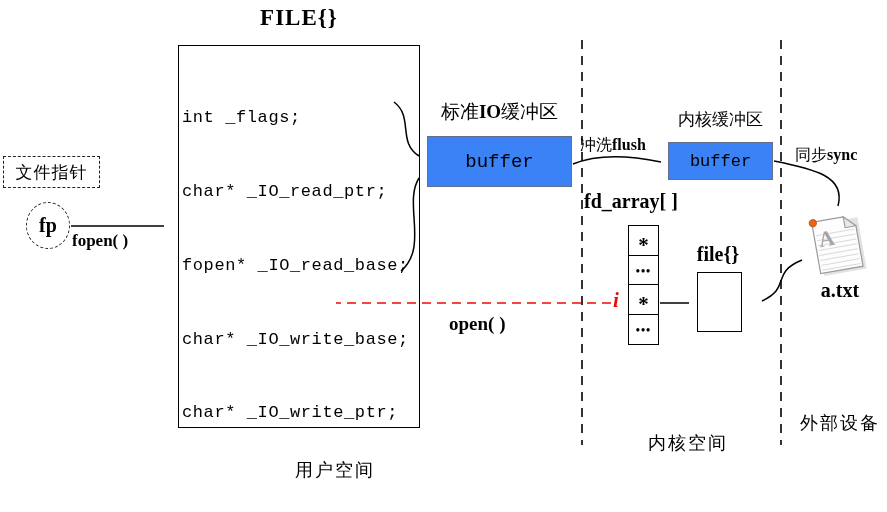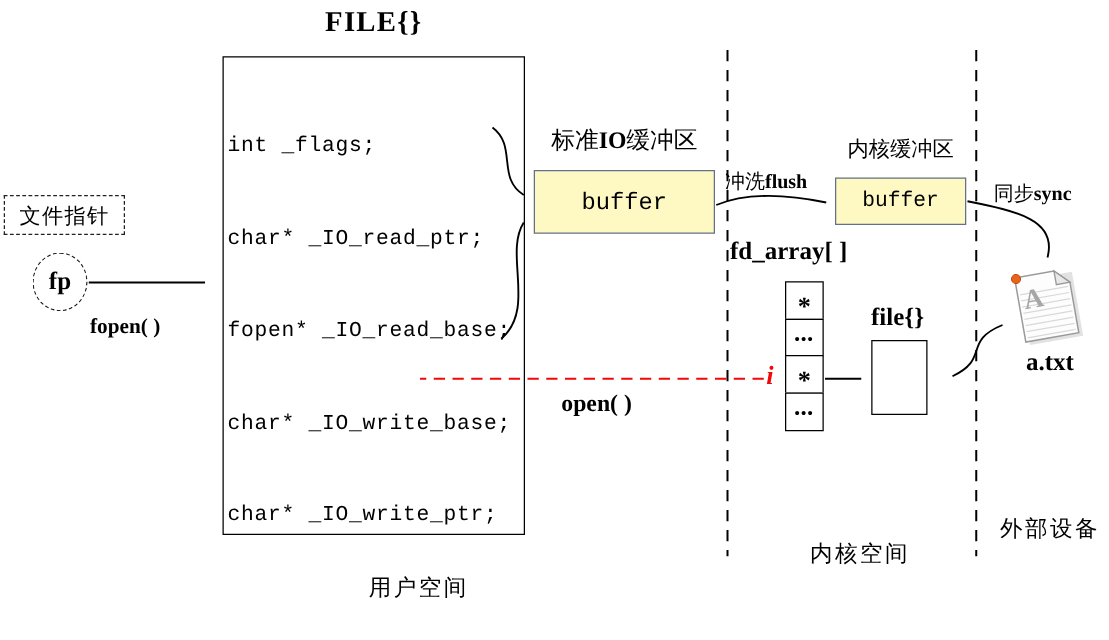--- a/index.html
+++ b/index.html
@@ -12,31 +12,31 @@
   .serifb { font-family:"Liberation Serif", serif; font-weight:bold; }
   .cn { font-family:"Liberation Serif", serif; }
   .mono { font-family:"Liberation Mono","DejaVu Sans Mono", monospace; }
   .center { display:flex; align-items:center; justify-content:center; }
 
   
   .fp-label-box { left:3px; top:156px; width:97px; height:32px;
     border:1.6px dashed #222; font-size:17px; letter-spacing:1px; }
   .fp-circle { left:26px; top:202px; width:44px; height:47px;
     border:1.6px dashed #222; border-radius:50%; font-size:20px; }
-  .fopen-label { left:72px; top:231px; font-size:17px;margin-top:20px; }
+  .fopen-label { left:72px; top:231px; font-size:17px; }
 
   
   .file-title { left:178px; top:5px; width:242px; text-align:center;
     font-size:23px; letter-spacing:1px; }
   .file-box { left:178px; top:45px; width:242px; height:383px; border:1.6px solid #000; background:#fff; }
   .struct-text { left:182px; top:57px; width:238px;
     font-size:17px; line-height:24.6px; letter-spacing:0.6px; white-space:pre; }
 
   
-  .bufbox { background:#fef9c3; border:1.2px solid #62708c; }
+  .bufbox { background:#3b82f6; border:1.2px solid #62708c; }
   .buf1 { left:427px; top:136px; width:145px; height:51px; font-size:19px; }
   .buf2 { left:668px; top:142px; width:105px; height:38px; font-size:17px; }
   .stdio-label { left:417px; top:99px; width:165px; text-align:center; font-size:19px; }
   .kernel-buf-label { left:663px; top:108px; width:115px; text-align:center; font-size:17px; }
   .flush-label { left:580px; top:135px; font-size:16px; }
   .sync-label  { left:795px; top:145px; font-size:16px;text-align:right; }
 
   
   .fd-label { left:584px; top:190px; font-size:20px;text-align:right; }
   .fd-col { left:628px; top:225px; width:31px; }

